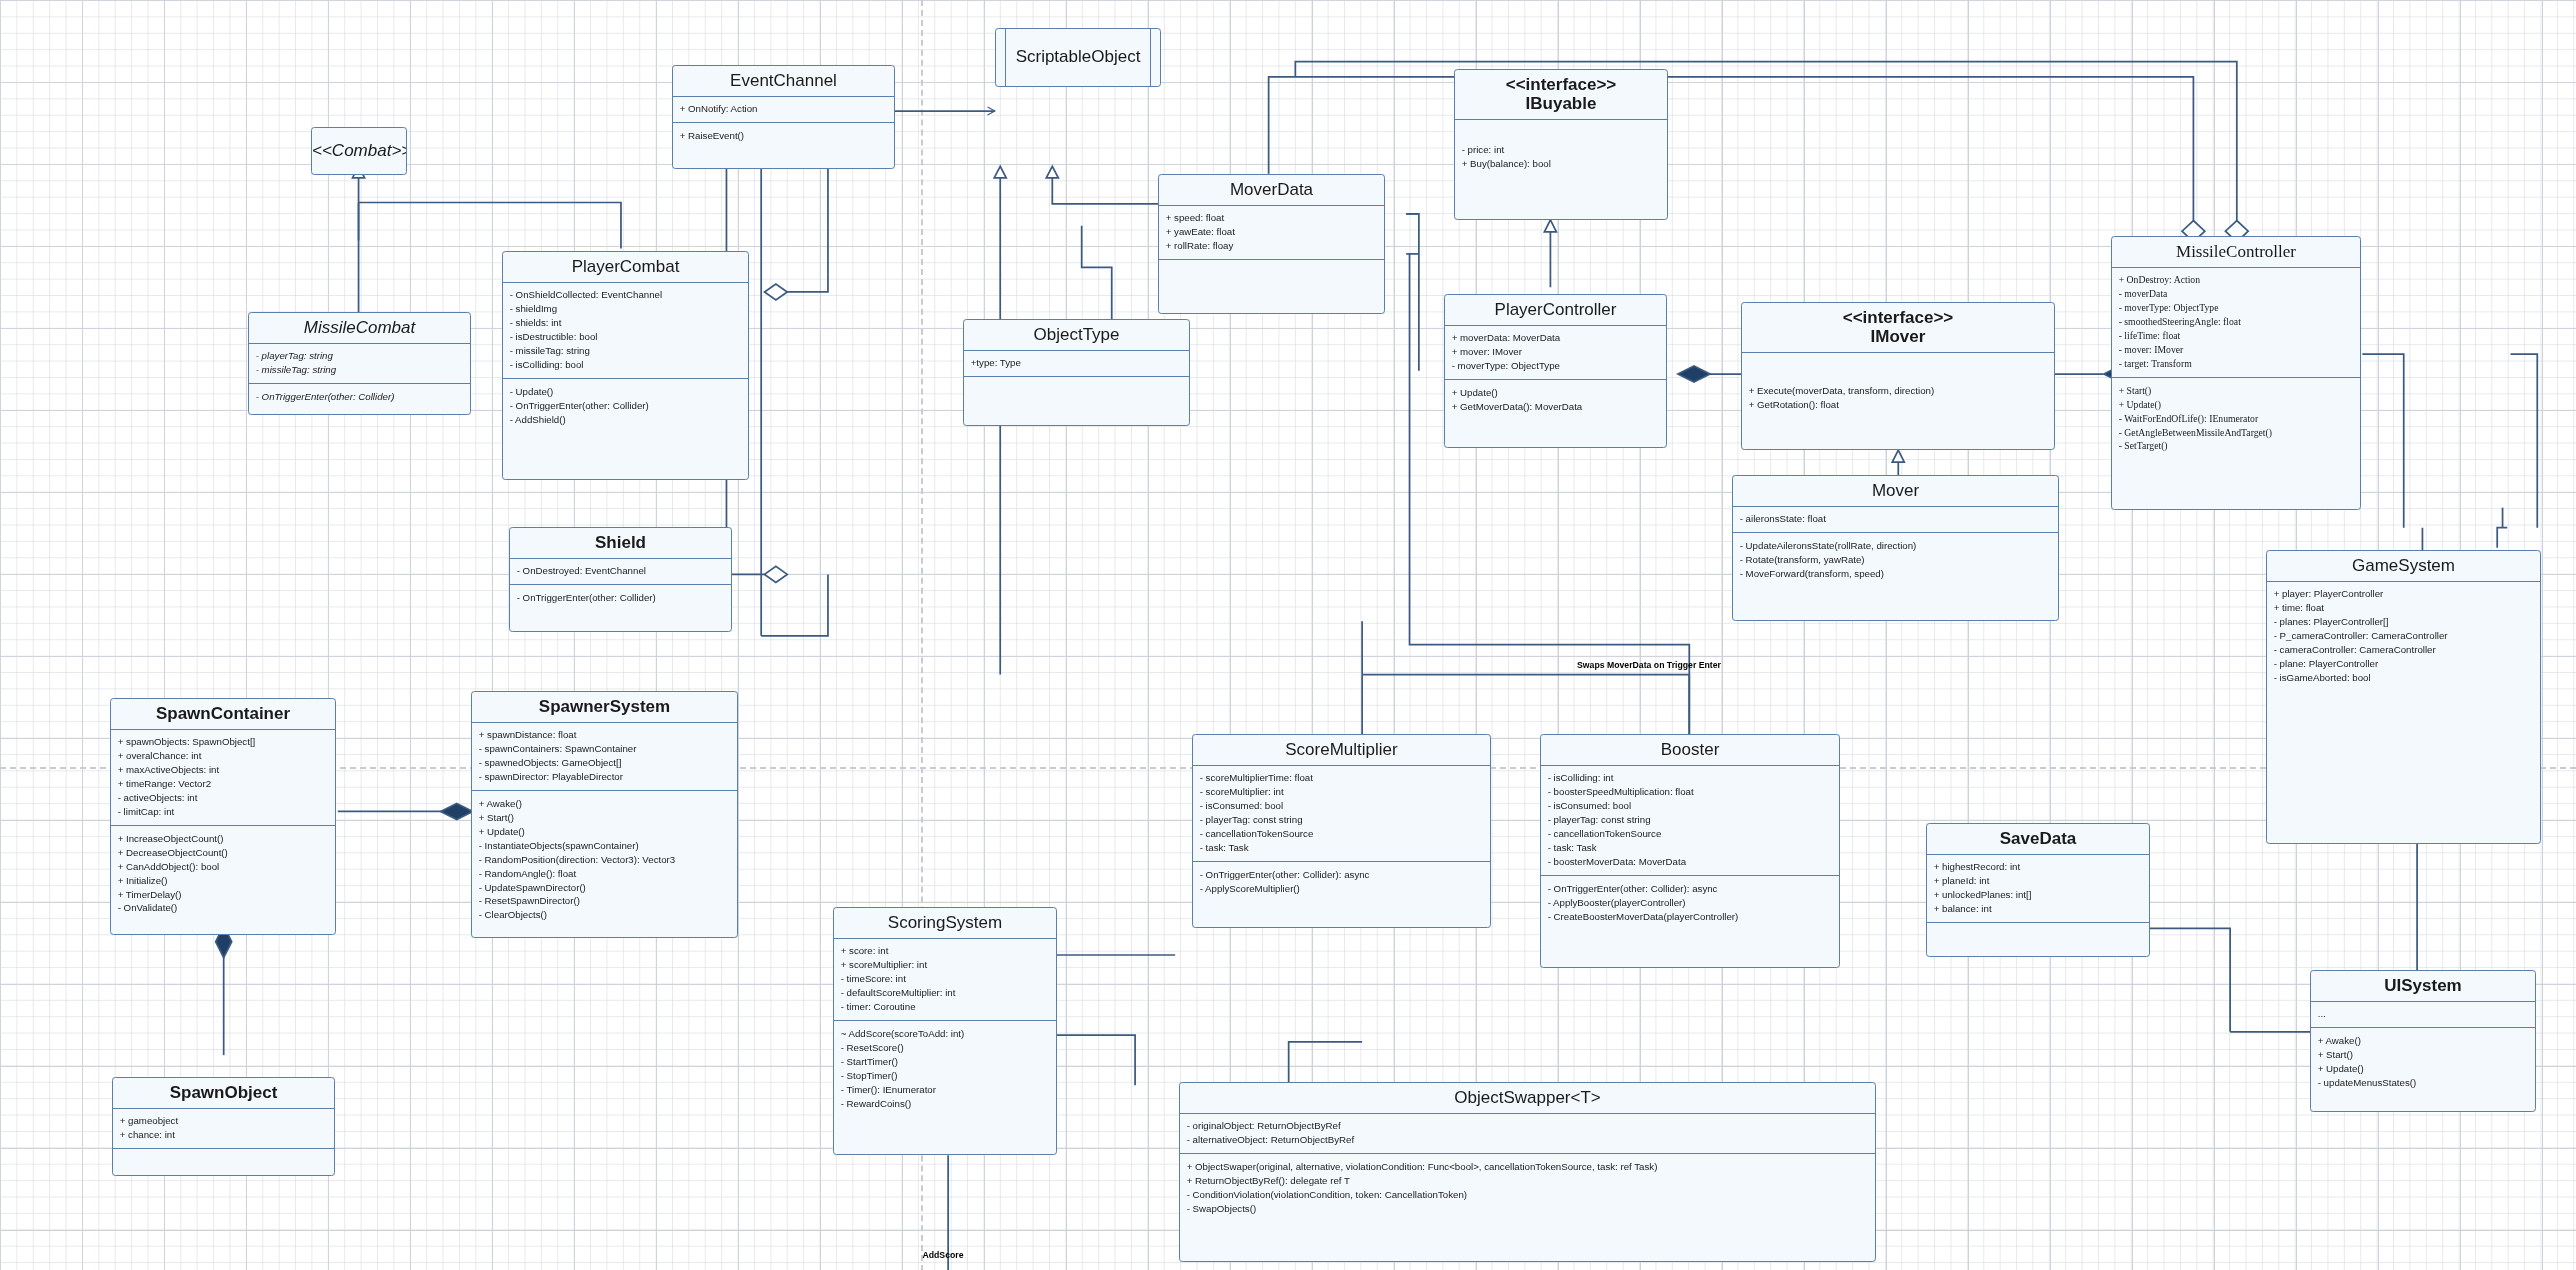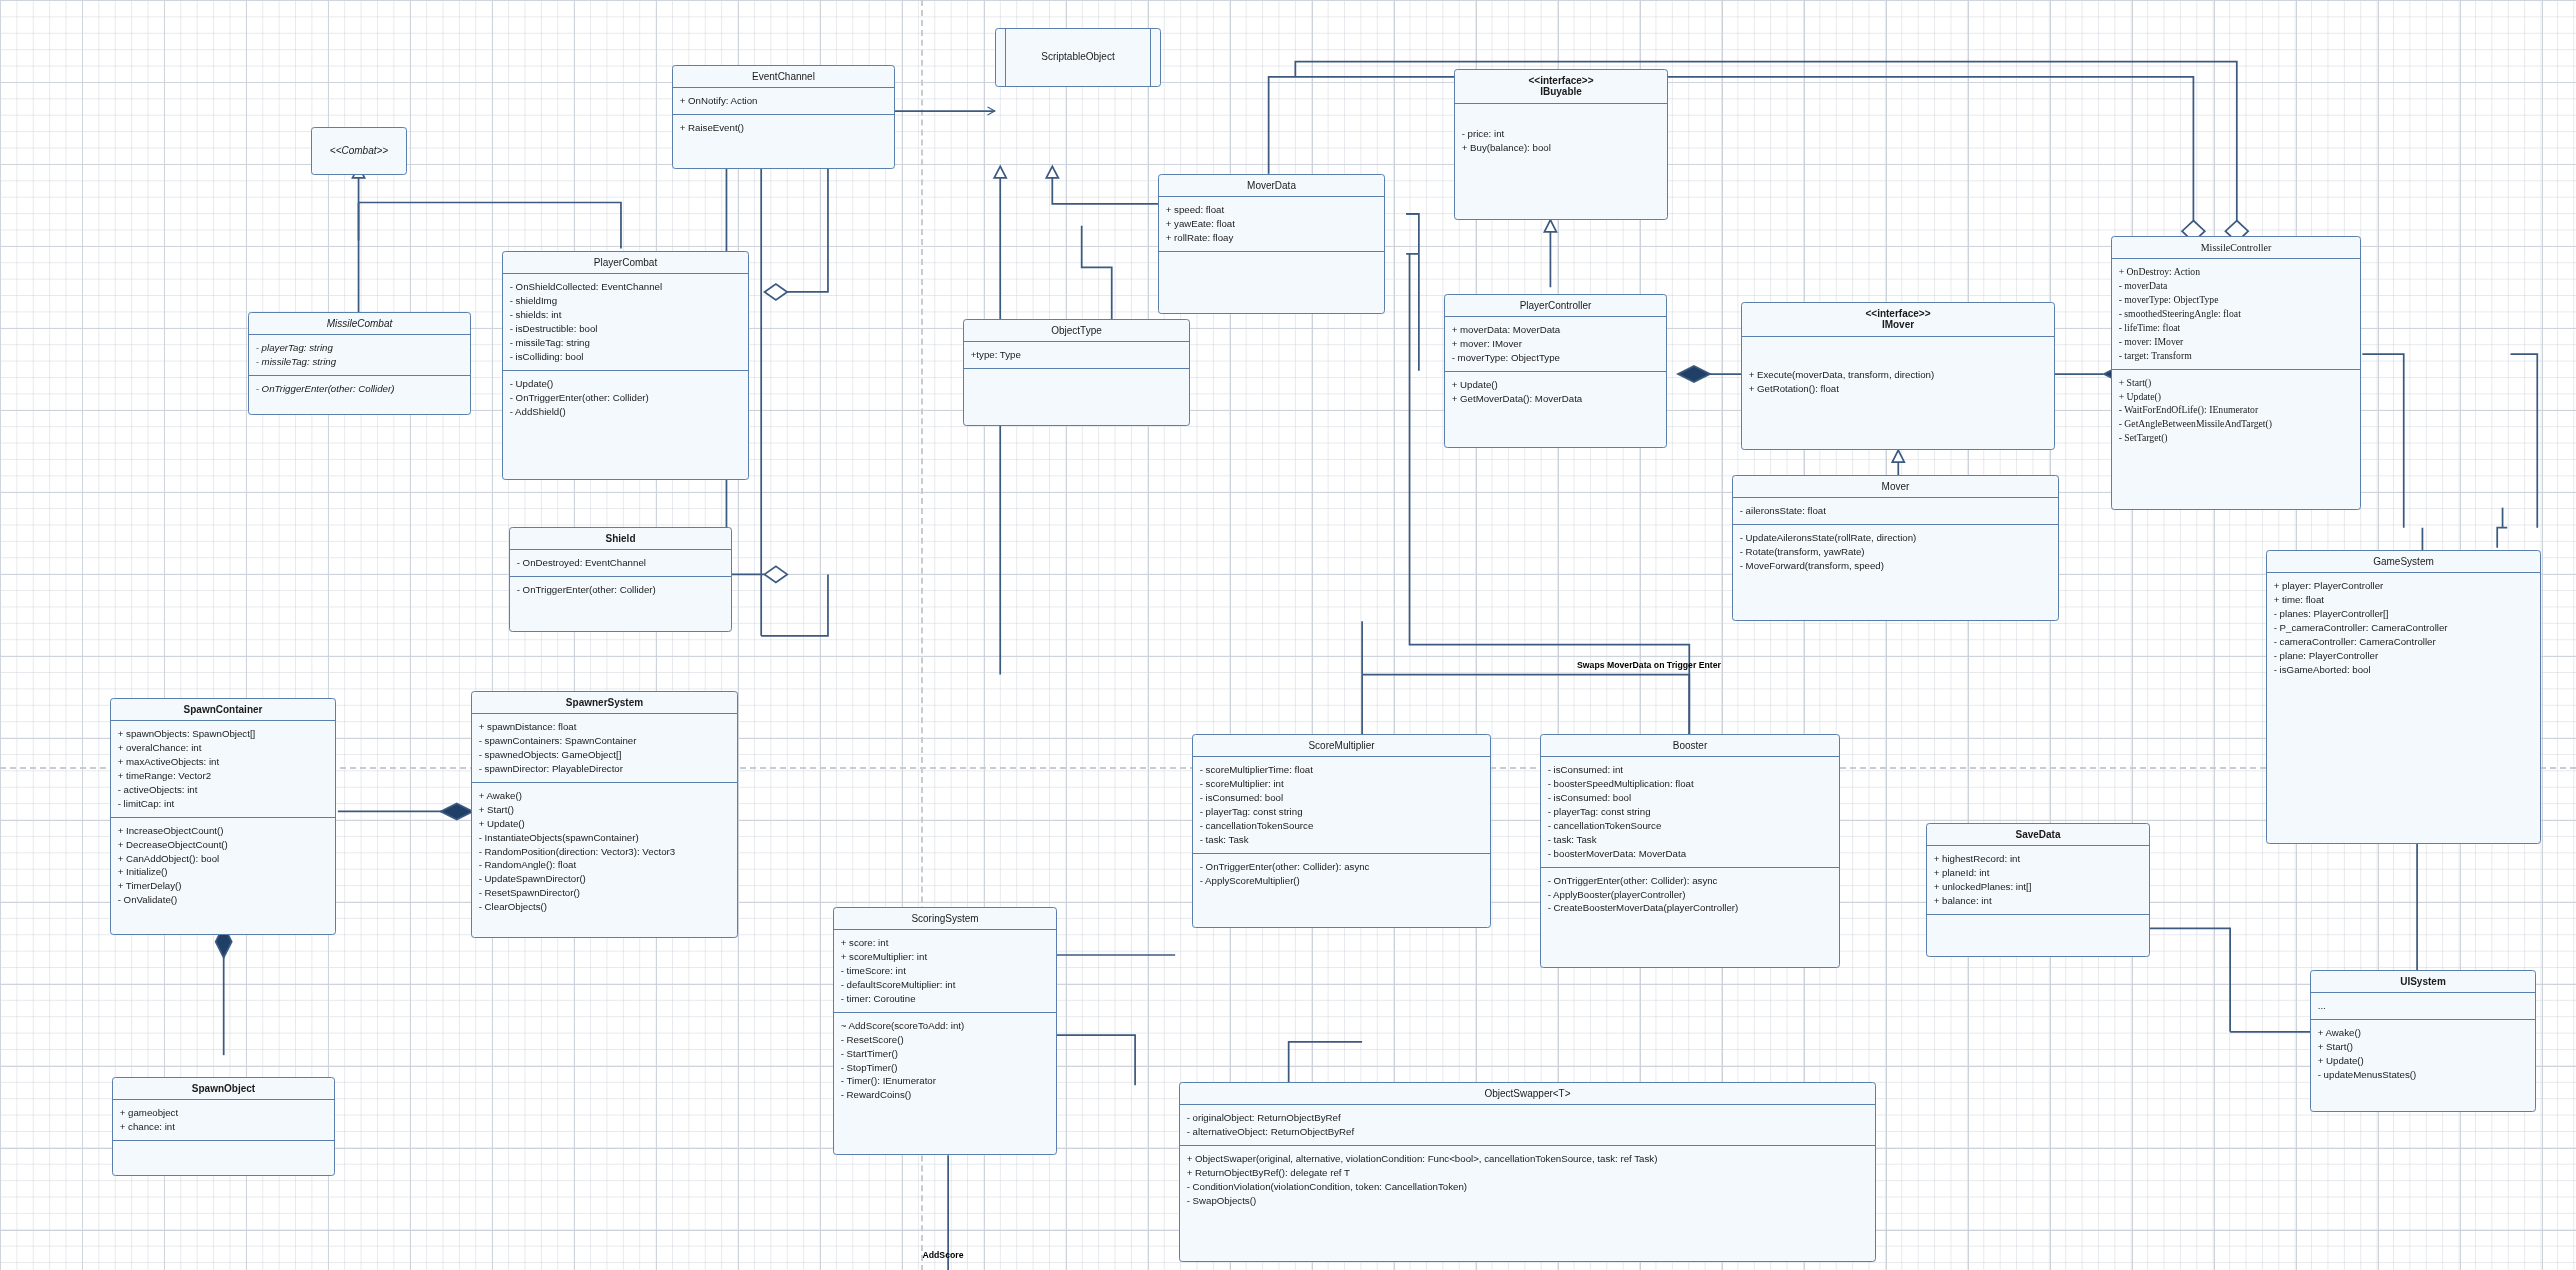--- a/index.html
+++ b/index.html
@@ -34,21 +34,21 @@
     position:absolute;
     box-sizing:border-box;
     border:1.3px solid #5b7fab;
     border-radius:3.3px;
     background:#f4f9fd;
     color:#1a1a1a;
     overflow:hidden;
   }
   .cls .hdr{
     text-align:center;
-    font-size:10px;
+    font-size:17px;
     padding:4.7px 2.7px 5.3px 2.7px;
     border-bottom:1.3px solid #5b7fab;
     line-height:1.15;
     white-space:pre-line;
   }
   .cls .hdr.bold{font-weight:bold;}
   .cls .hdr.italic{font-style:italic;}
   .cls .sec{
     border-bottom:1.3px solid #5b7fab;
     padding:5.3px 6.7px 6.7px 6.7px;
@@ -405,21 +405,21 @@
     </div>
   <div class="sec">
       <div>- OnTriggerEnter(other: Collider): async</div>
       <div>- ApplyScoreMultiplier()</div>
     </div>
 </div>
 
 <div class="cls" style="left:1540px;top:734px;width:300px;height:234px;">
   <div class="hdr">Booster</div>
   <div class="sec">
-      <div>- isConsumed: int</div>
+      <div>- isColliding: int</div>
       <div>- boosterSpeedMultiplication: float</div>
       <div>- isConsumed: bool</div>
       <div>- playerTag: const string</div>
       <div><span class="u">- cancellationTokenSource</span></div>
       <div>- task: Task</div>
       <div>- boosterMoverData: MoverData</div>
     </div>
   <div class="sec">
       <div>- OnTriggerEnter(other: Collider): async</div>
       <div>- ApplyBooster(playerController)</div>

